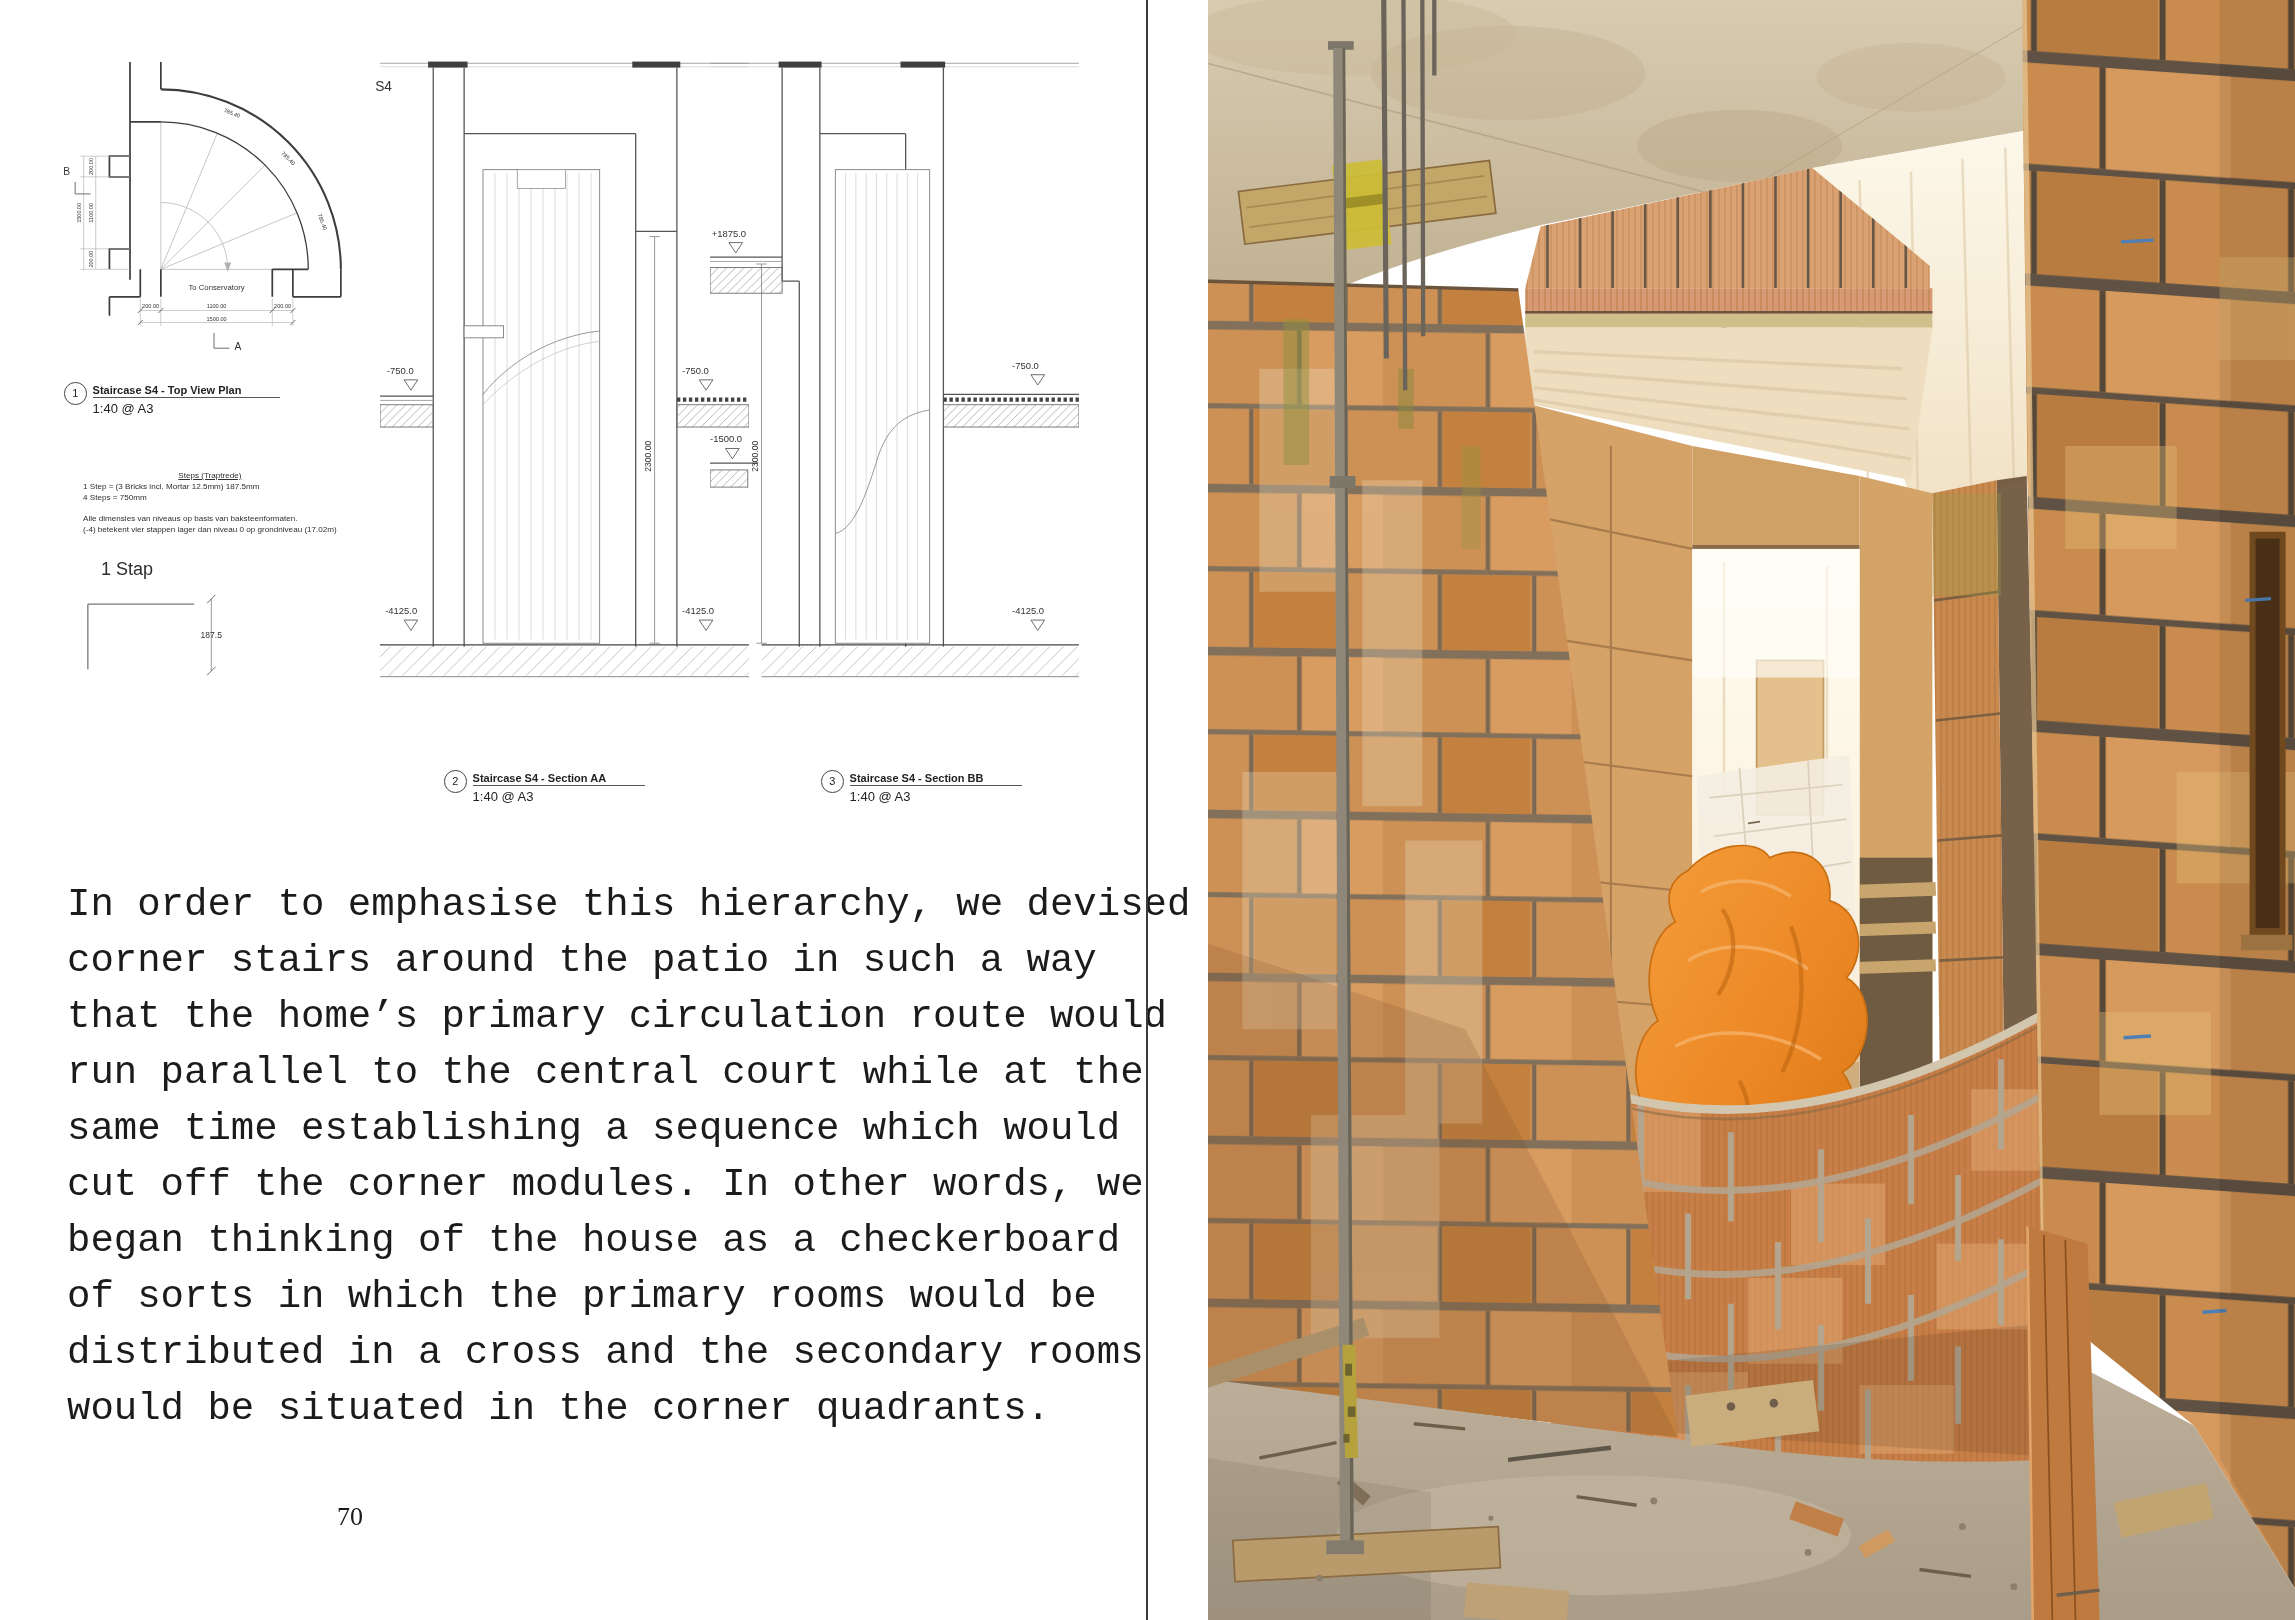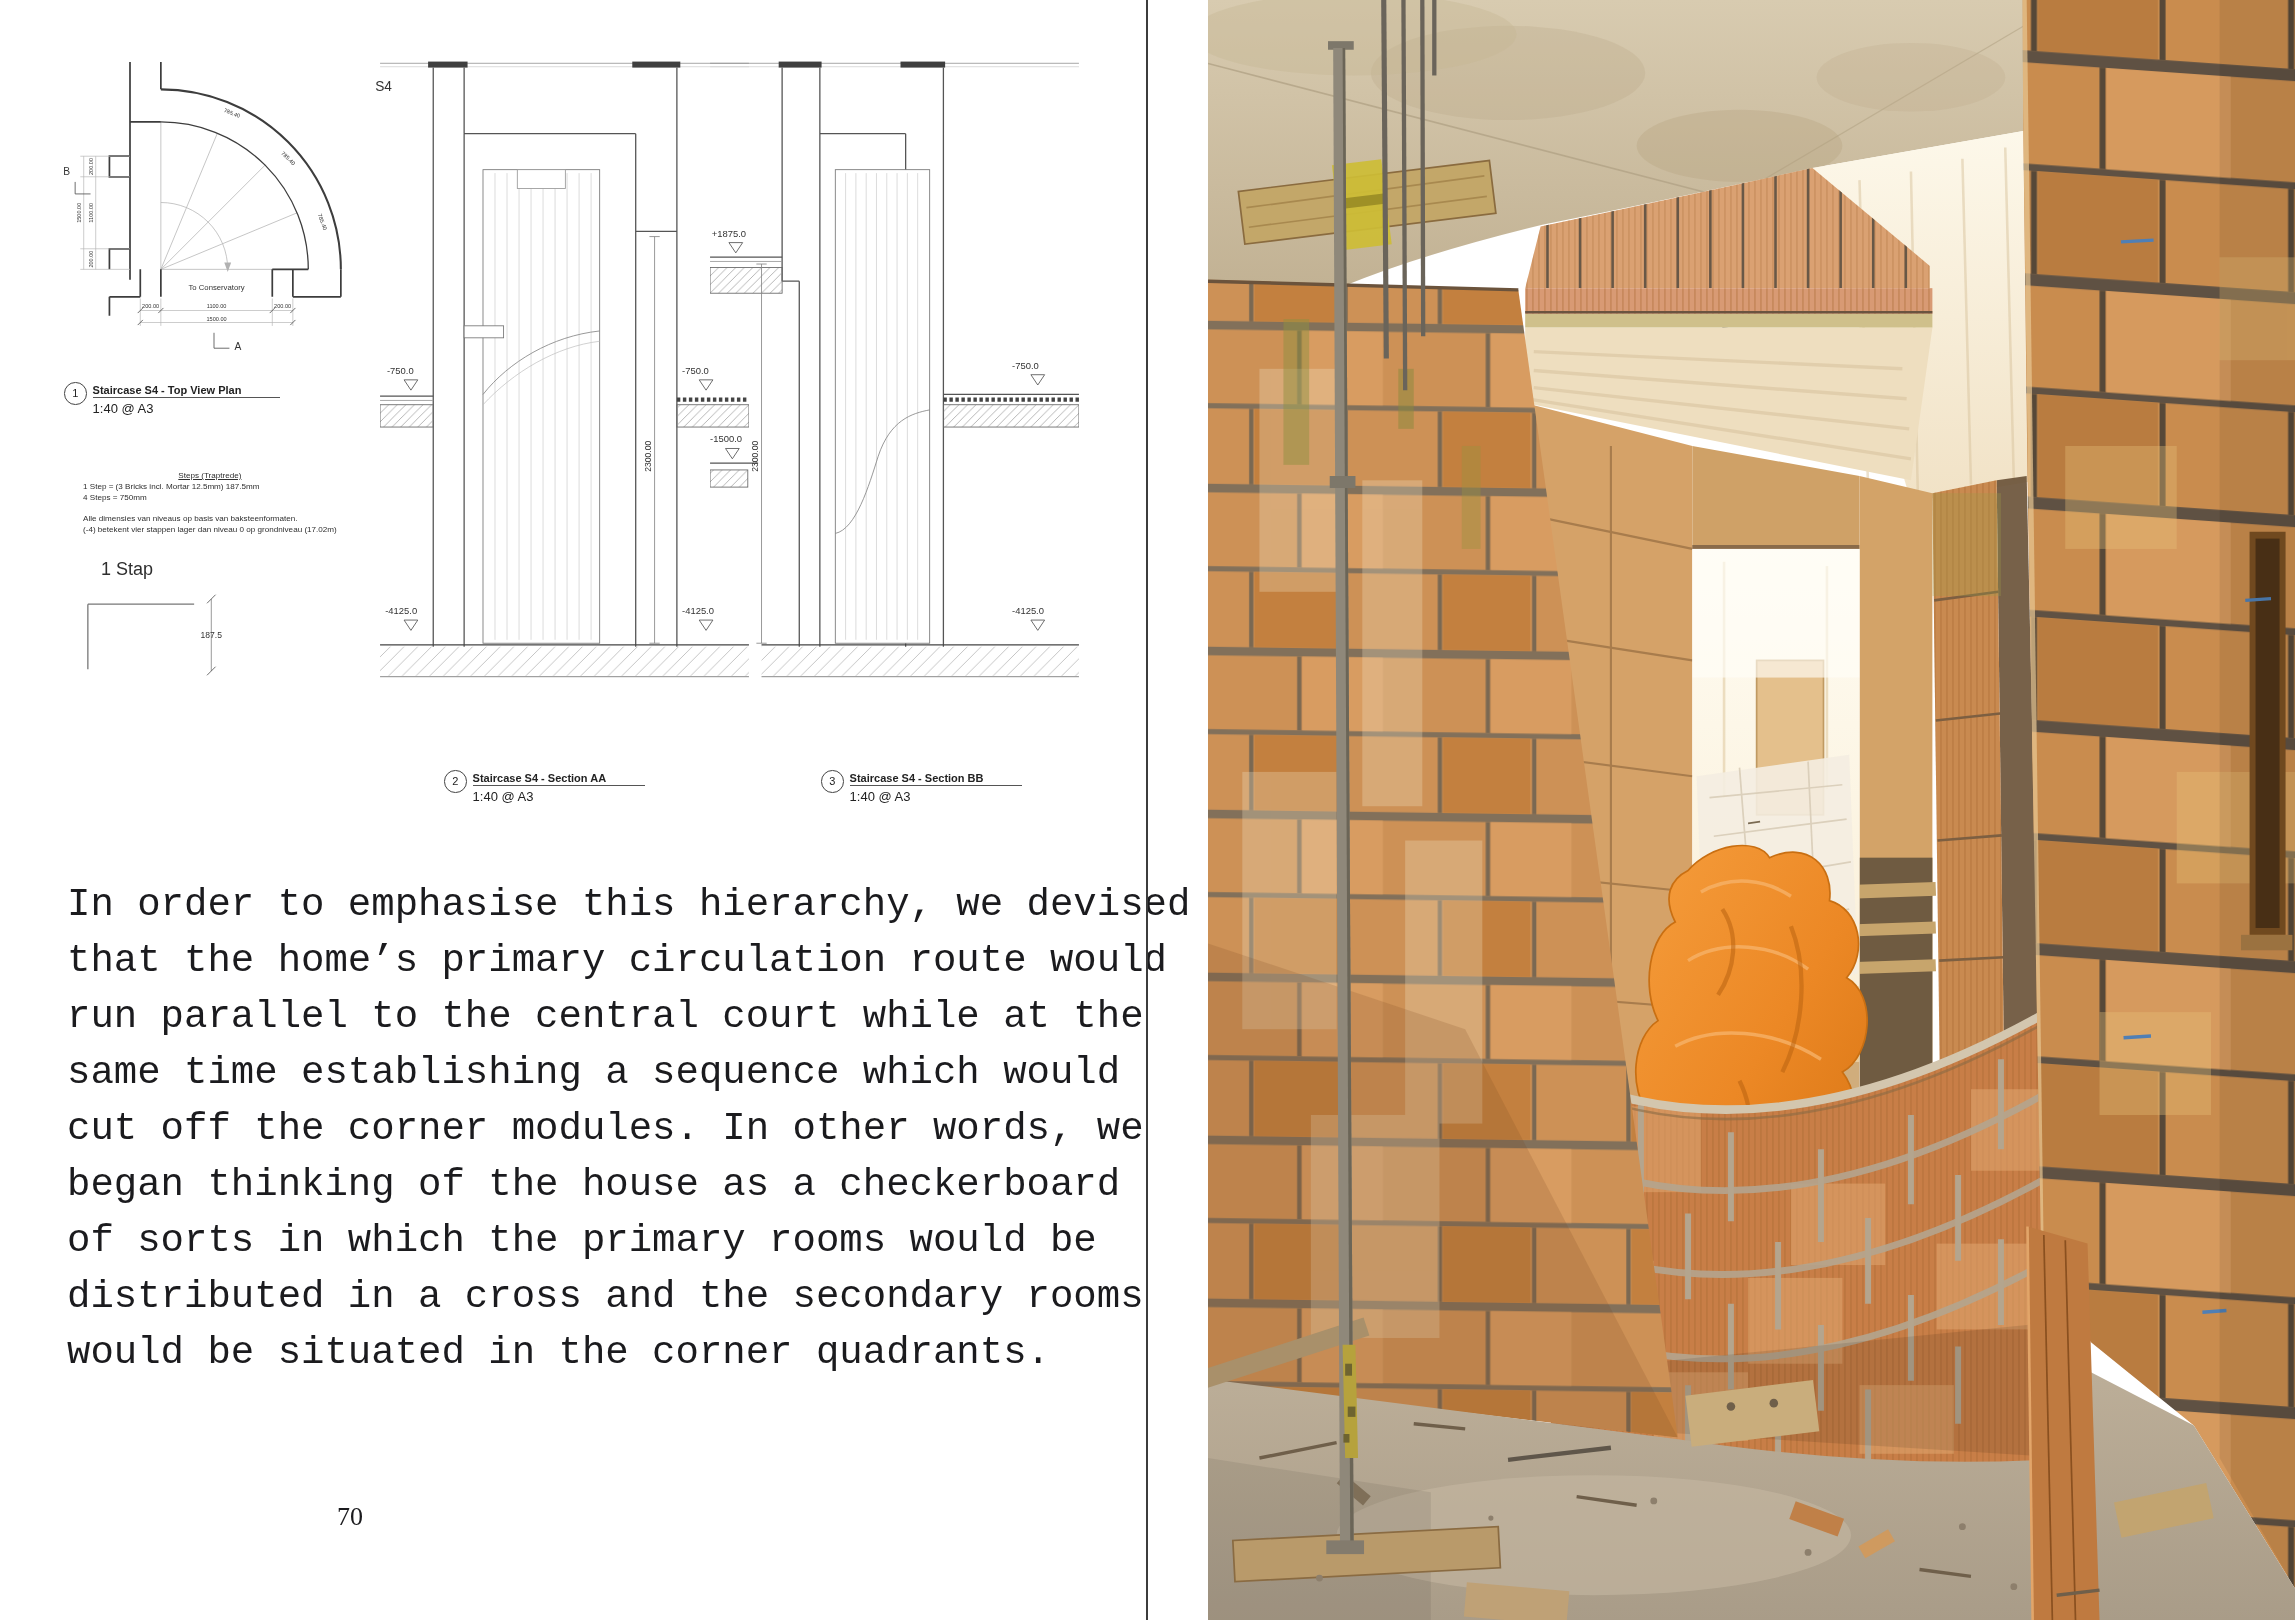--- a/index.html
+++ b/index.html
@@ -252,20 +252,21 @@
 
   <svg class="dwg" style="left:81px;top:592px" width="180" height="86" viewBox="0 0 210 100">
     <path d="M8,14 H132 M8,14 V90" stroke="#777" stroke-width="1.5" fill="none"></path>
     <line x1="152" y1="8" x2="152" y2="92" stroke="#888"></line>
     <path d="M147,13 L157,3 M147,97 L157,87" stroke="#555"></path>
     <text x="152" y="54" font-size="10" text-anchor="middle">187.5</text>
   </svg>
 
   <div id="body-text">
     <div>In order to emphasise this hierarchy, we devised</div>
+    <div>corner stairs around the patio in such a way</div>
     <div>that the home’s primary circulation route would</div>
     <div>run parallel to the central court while at the</div>
     <div>same time establishing a sequence which would</div>
     <div>cut off the corner modules. In other words, we</div>
     <div>began thinking of the house as a checkerboard</div>
     <div>of sorts in which the primary rooms would be</div>
     <div>distributed in a cross and the secondary rooms</div>
     <div>would be situated in the corner quadrants.</div>
   </div>
 

